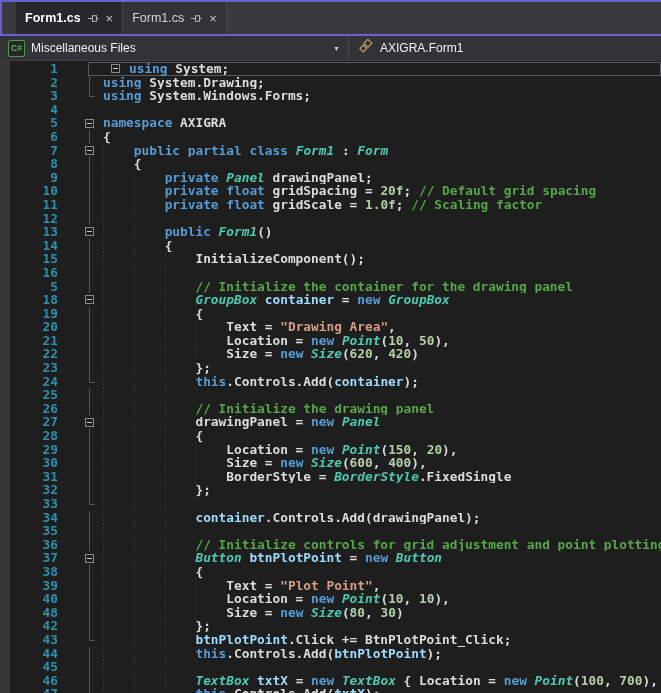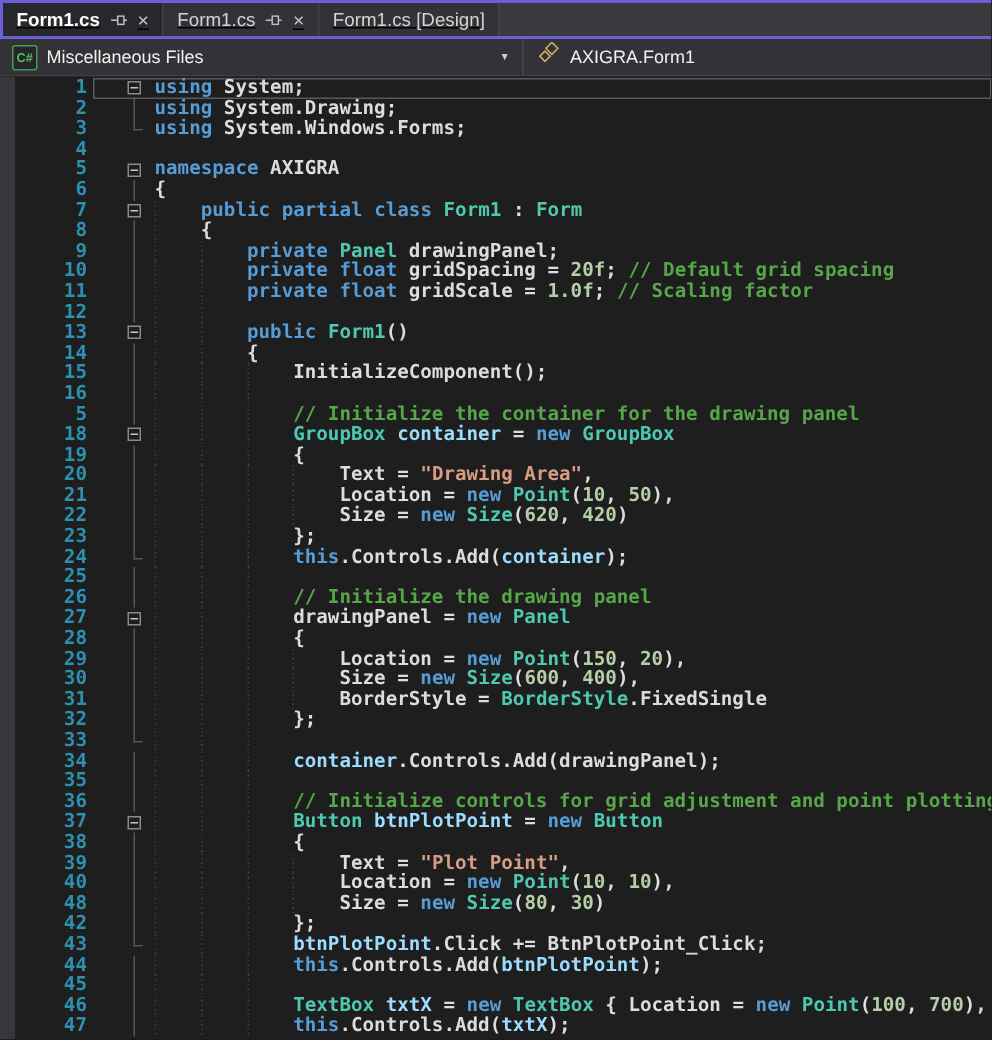--- a/index.html
+++ b/index.html
@@ -1,20 +1,20 @@
 <!DOCTYPE html>
 <html style="--accent: #6B5FD6; --ln-color: #2B91AF; --tok-k: #569CD6; --tok-t: #4EC9B0; --tok-p: #DCDCDC; --tok-v: #9CDCFE; --tok-s: #D69D85; --tok-n: #B5CEA8; --tok-c: #57A64A;"><head>
 <meta charset="utf-8">
 <style>
   html,body{margin:0;padding:0;background:#1E1E1E;}
   body{width:661px;height:693px;overflow:hidden;font-family:"Liberation Sans",sans-serif;}
   .window{width:661px;height:693px;display:flex;flex-direction:column;background:#1E1E1E;}
   .top-border{height:2px;background:var(--accent);}
   
-  .tabbar{height:22px;display:flex;background:#3A3A3E;padding-left:2px;position:relative;text-decoration:underline;}
+  .tabbar{height:32px;display:flex;background:#3A3A3E;padding-left:16px;position:relative;}
   .tabbar::before{content:"";position:absolute;left:0;top:0;bottom:0;width:2px;background:var(--accent);}
   .tab{display:flex;align-items:center;gap:7px;padding:0 9px;border-right:1px solid #46464A;
        color:#D4D4D4;font-size:12.5px;background:#333337;cursor:default;}
   .tab.active{background:#28282C;color:#FFFFFF;font-weight:bold;}
   .tab .close{font-size:13px;line-height:1;color:#C8C8C8;font-weight:normal;}
   .tab svg{display:block;}
   .accent-strip{height:2px;background:var(--accent);}
   
   .navbar{height:25px;display:flex;background:#333337;border-bottom:1px solid #3E3E42;box-sizing:border-box;}
   .nav-left{flex:0 0 349px;display:flex;align-items:center;gap:6px;padding:0 8px;border-right:1px solid #46464A;box-sizing:border-box;}
@@ -23,31 +23,31 @@
   .chevron{margin-left:auto;font-size:7px;color:#CCCCCC;}
   .cs-icon{width:15px;height:15px;border:1px solid #4A9B4A;border-radius:2px;color:#5BBE5B;
            background:#26262A;font-size:8.5px;font-weight:bold;display:flex;align-items:center;justify-content:center;}
   
   .editor{flex:1;position:relative;overflow:hidden;background:#1E1E1E;padding-top:1px;
           font-family:"DejaVu Sans Mono",monospace;font-size:12.8px;font-weight:bold;}
   .editor::before{content:"";position:absolute;left:0;top:0;bottom:0;width:10px;background:#37373B;}
   .row{display:flex;height:13.6px;line-height:13.6px;}
   .ln{flex:0 0 62px;box-sizing:border-box;padding-right:4px;text-align:right;color:var(--ln-color);}
   .lb{flex:1;display:flex;min-width:0;}
-  .curlb{box-shadow:inset 0 0 0 1px #5A5A5E;}
+  .curlb{box-shadow:inset 0 0 0 1px #5A5A5E;margin-left:26px;}
   .fold{flex:0 0 41px;position:relative;display:flex;align-items:center;}
   .fbox{width:9px;height:9px;box-sizing:border-box;border:1px solid #8A8A8E;margin-left:23px;position:relative;background:#1E1E1E;z-index:1;}
   .fbox::after{content:"";position:absolute;left:1px;top:3px;width:5px;height:1px;background:#C8C8C8;}
   .fline{position:absolute;left:27px;top:0;bottom:0;width:1px;background:#55555A;}
   .fend{position:absolute;left:27px;top:0;height:60%;width:1px;background:#55555A;}
   .fend::after{content:"";position:absolute;left:0;bottom:0;width:6px;height:1px;background:#55555A;}
   .code{flex:1;position:relative;white-space:pre;overflow:hidden;color:var(--tok-p);}
   .gd{position:absolute;top:0;bottom:0;width:1px;
       background:repeating-linear-gradient(to bottom,#3F3F46 0 1px,transparent 1px 3px);}
-  .tok-k{color:var(--tok-k);} .tok-t{color:var(--tok-t);} .tok-p{color:var(--tok-p);}
+  .tok-k{color:var(--tok-k);} .tok-t{color:var(--tok-t);font-style:italic;} .tok-p{color:var(--tok-p);}
   .tok-v{color:var(--tok-v);} .tok-s{color:var(--tok-s);} .tok-n{color:var(--tok-n);}
   .tok-c{color:var(--tok-c);}
 </style>
 </head>
 <body>
 
 <div class="window">
   <div class="top-border"></div>
 
   <div class="tabbar">
@@ -66,23 +66,20 @@
       <span>Form1.cs</span>
       <span>
         <svg width="11" height="11" viewBox="0 0 16 16" fill="none" stroke="#BFBFBF" stroke-width="1.4">
           <line x1="0" y1="8" x2="6" y2="8"></line>
             <rect x="6.5" y="4" width="6" height="8"></rect>
             <line x1="12.5" y1="8" x2="15.5" y2="8"></line>
         </svg>
       </span>
       <span class="close">×</span>
     </div>
-    <div class="tab">
-      <span>Form1.cs [Design]</span>
-    </div>
   </div>
 
   <div class="accent-strip"></div>
 
   <div class="navbar">
     <div class="nav-left">
       <span class="cs-icon">C#</span>
       <span class="nav-label">Miscellaneous Files</span>
       <span class="chevron">▼</span>
     </div>

